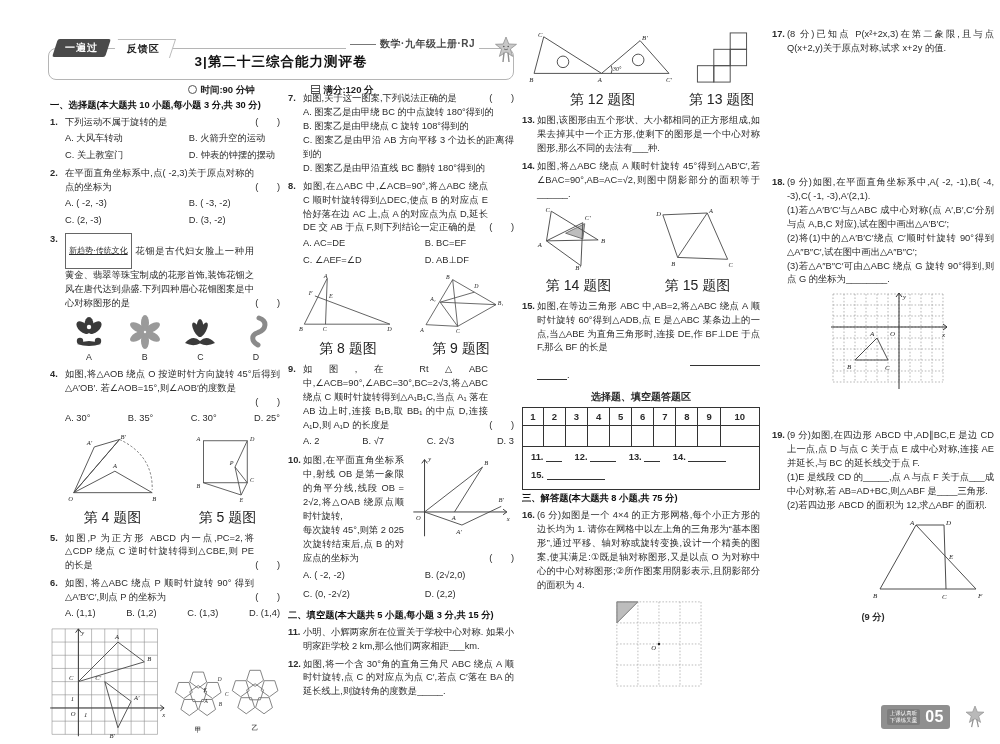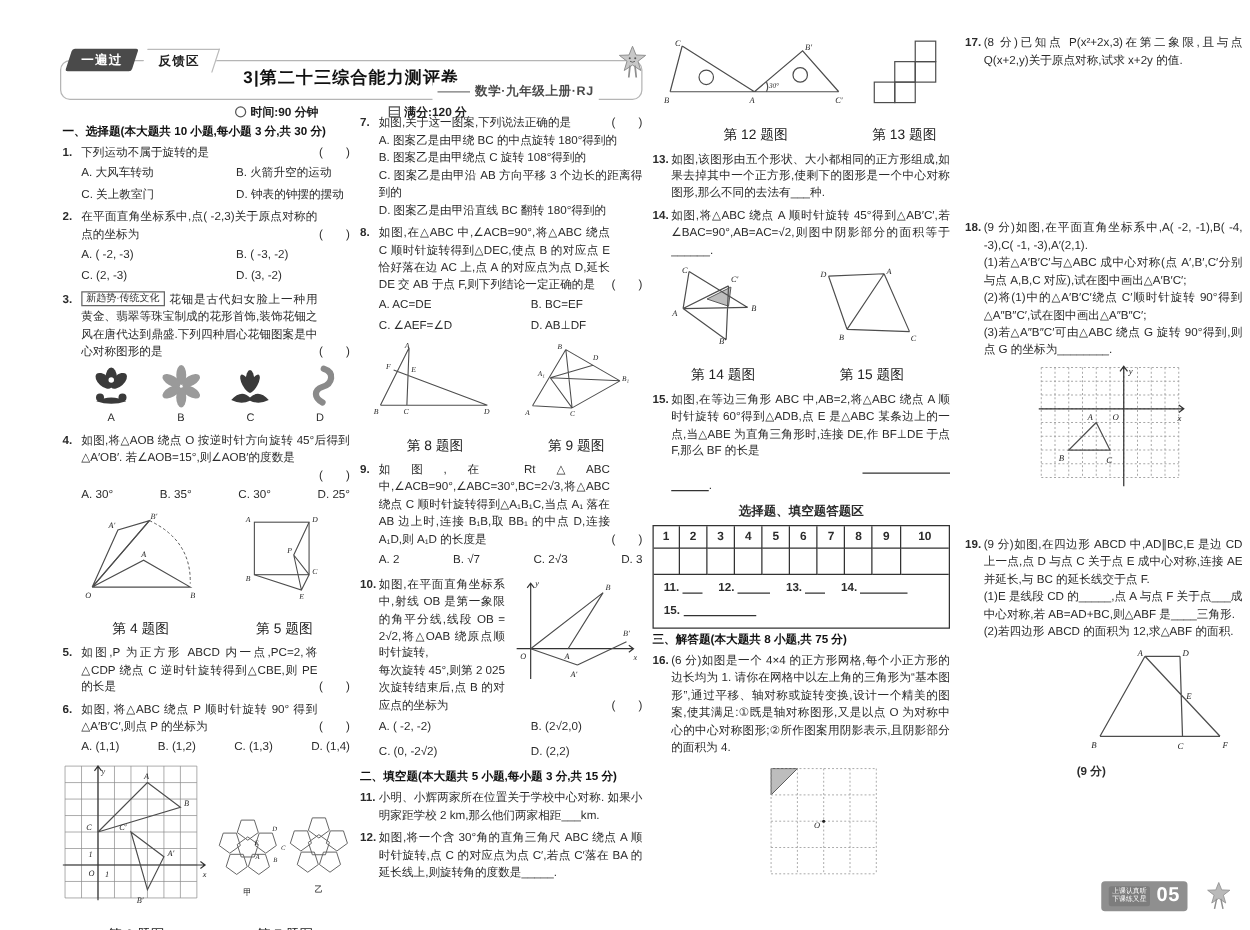--- a/index.html
+++ b/index.html
@@ -13,21 +13,21 @@
              font-size:13.5px;font-weight:bold;color:#111;letter-spacing:1px;}
   .brand-tab{position:absolute;left:6px;top:-10px;background:#4a4a4a;color:#fff;
              font-size:10px;font-weight:bold;padding:2px 10px;transform:skewX(-18deg);
              border-radius:2px;}
   .brand-tab span{display:inline-block;transform:skewX(18deg);letter-spacing:1px;}
   .zone-tab{position:absolute;left:66px;top:-10px;background:#fff;color:#222;
             font-size:10px;font-weight:bold;padding:2px 12px;border-top:1px solid #bbb;
             border-right:1px solid #bbb;transform:skewX(-18deg);}
   .zone-tab span{display:inline-block;transform:skewX(18deg);letter-spacing:1px;}
   .edition{position:absolute;right:34px;top:-12px;font-size:10px;font-weight:bold;
-           color:#4a4a4a;background:#fff;padding:0 4px;letter-spacing:0.5px;margin-top:29px;}
+           color:#4a4a4a;background:#fff;padding:0 4px;letter-spacing:0.5px;}
   .edition::before{content:"";display:inline-block;width:26px;height:1px;background:#777;
            vertical-align:middle;margin-right:4px;}
   .mascot{position:absolute;right:-6px;top:-14px;}
   
   .meta-line{position:absolute;left:50px;top:84px;width:462px;text-align:center;
              font-size:9.5px;color:#222;}
   .meta-line b{font-weight:bold;}
   .meta-line .gap{display:inline-block;width:54px;}
   .mini-icon{display:inline-block;width:7px;height:7px;border:1px solid #555;
              margin-right:3px;vertical-align:-1px;}
@@ -44,26 +44,26 @@
   .qno{position:absolute;left:0;top:0;font-weight:bold;}
   .q p{margin:0;}
   .stem{position:relative;}
   .stem.pad{padding-right:26px;}
   .br-abs{position:absolute;right:0;bottom:0;background:#fff;padding-left:3px;}
   .flexline{display:flex;justify-content:space-between;}
   .bracket-line{text-align:right;margin:0;}
   .opts2{display:grid;grid-template-columns:1.15fr 1fr;column-gap:19px;line-height:1.8;}
   .opts4{display:grid;grid-template-columns:repeat(4,auto);justify-content:space-between;line-height:1.9;}
   .optsList p{margin:0;}
-  .tagbox{display:inline-block;border:1px solid #666;font-size:8px;padding:0 3px;
-          margin-right:3px;line-height:1.3;vertical-align:1px;}
+  .tagbox{display:inline-block;border:1px solid #666;font-size:8px;padding:12px 3px;
+          margin-right:3px;line-height:1.3;vertical-align:1px;text-decoration:underline;}
   
   .figrow{display:flex;justify-content:space-around;align-items:flex-end;margin:3px 0 4px 0;}
   .figblock{text-align:center;}
-  .figcap{font-size:11px;color:#222;margin-top:16px;text-align:center;}
+  .figcap{font-size:14px;color:#222;margin-top:5px;text-align:center;}
   svg{display:block;margin:0 auto;}
   .ln{stroke:#4d4d4d;stroke-width:1;fill:none;}
   .lnd{stroke:#4d4d4d;stroke-width:0.8;fill:none;stroke-dasharray:2.5,2;}
   .gridln{stroke:#8a8a8a;stroke-width:0.6;fill:none;}
   .dashln{stroke:#9a9a9a;stroke-width:0.7;fill:none;stroke-dasharray:1.6,1.8;}
   .axis{stroke:#333;stroke-width:1;fill:none;}
   .lbl{font-family:"Liberation Serif","DejaVu Serif",serif;font-style:italic;
        font-size:7px;fill:#222;}
   .lbl.sm{font-size:6px;}
   .lblcn{font-family:"Liberation Sans",sans-serif;font-style:normal;font-size:7.5px;fill:#222;}

